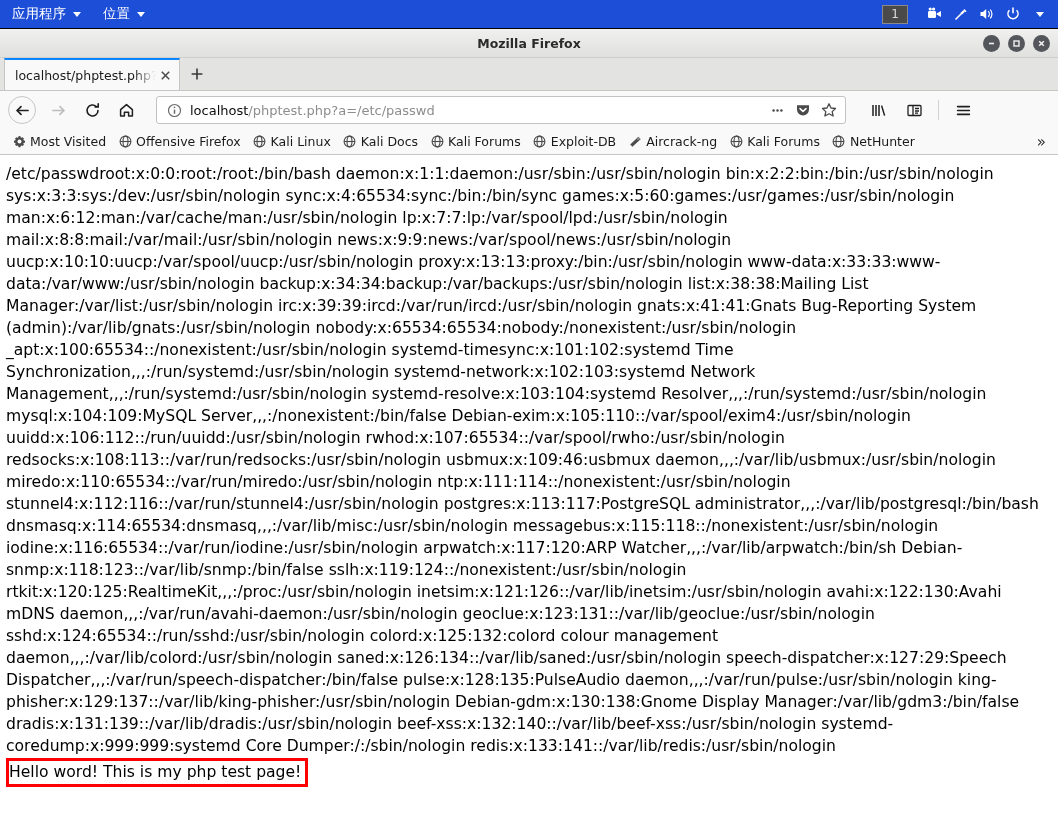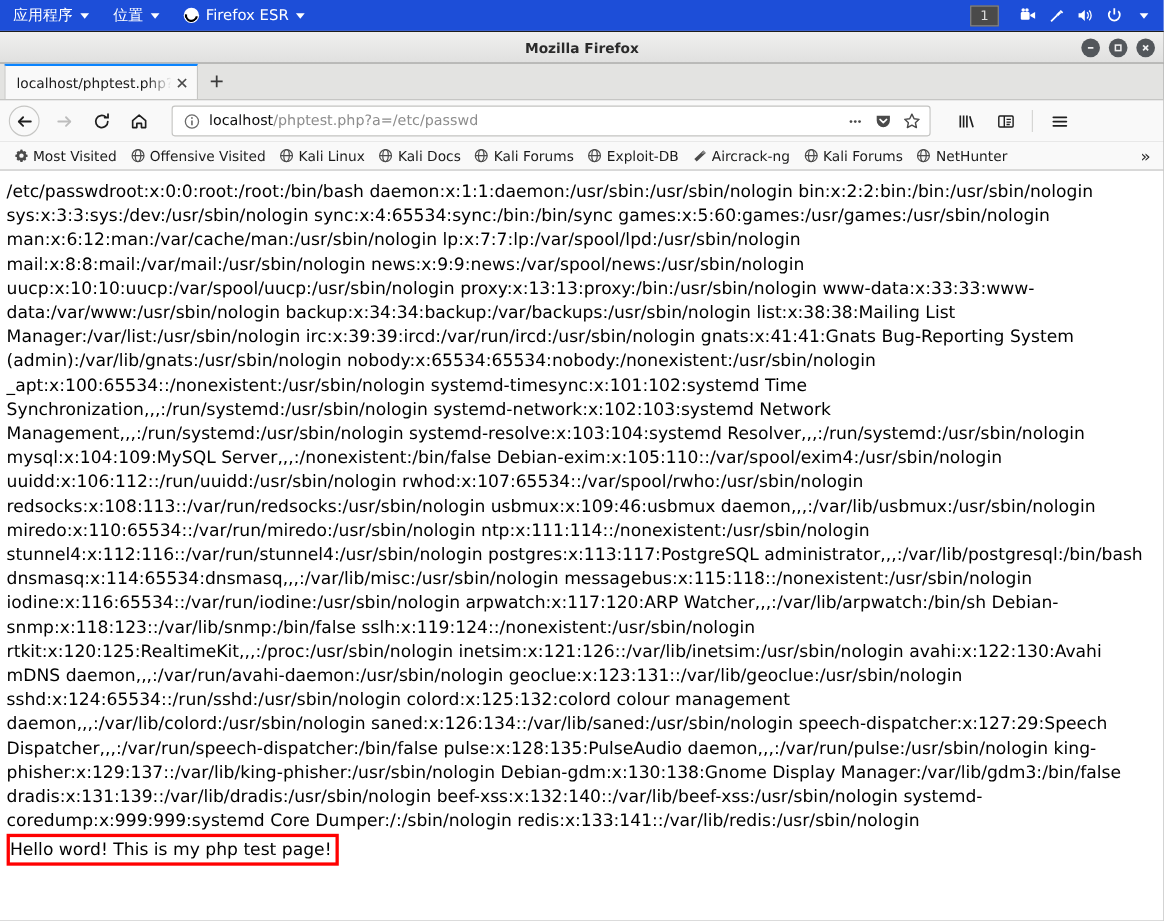--- a/index.html
+++ b/index.html
@@ -246,25 +246,20 @@
   <div class="panel-item first">
     <span>应用程序</span>
     <span class="caret-down"></span>
   </div>
 
   <div class="panel-item">
     <span>位置</span>
     <span class="caret-down"></span>
   </div>
 
-  <div class="panel-item">
-    <span class="ff-logo"></span>
-    <span>Firefox ESR</span>
-    <span class="caret-down"></span>
-  </div>
 
 
   <div class="panel-right">
     <div class="workspace-box">
       <span>1</span>
     </div>
 
     <div class="tray-icon">
       <svg width="16" height="16" viewBox="0 0 16 16" fill="currentColor">
         <rect x="1" y="5" width="8" height="7" rx="1.2"></rect>
@@ -433,21 +428,21 @@
     </div>
 
     <div class="bm">
       <span class="bm-icon">
         <svg width="13" height="13" viewBox="0 0 13 13" fill="none" stroke="currentColor" stroke-width="1.1">
           <circle cx="6.5" cy="6.5" r="5.4"></circle>
             <path d="M1.1 6.5 h10.8"></path>
             <ellipse cx="6.5" cy="6.5" rx="2.5" ry="5.4"></ellipse>
         </svg>
       </span>
-      <span>Offensive Visited</span>
+      <span>Offensive Firefox</span>
     </div>
 
     <div class="bm">
       <span class="bm-icon">
         <svg width="13" height="13" viewBox="0 0 13 13" fill="none" stroke="currentColor" stroke-width="1.1">
           <circle cx="6.5" cy="6.5" r="5.4"></circle>
             <path d="M1.1 6.5 h10.8"></path>
             <ellipse cx="6.5" cy="6.5" rx="2.5" ry="5.4"></ellipse>
         </svg>
       </span>

